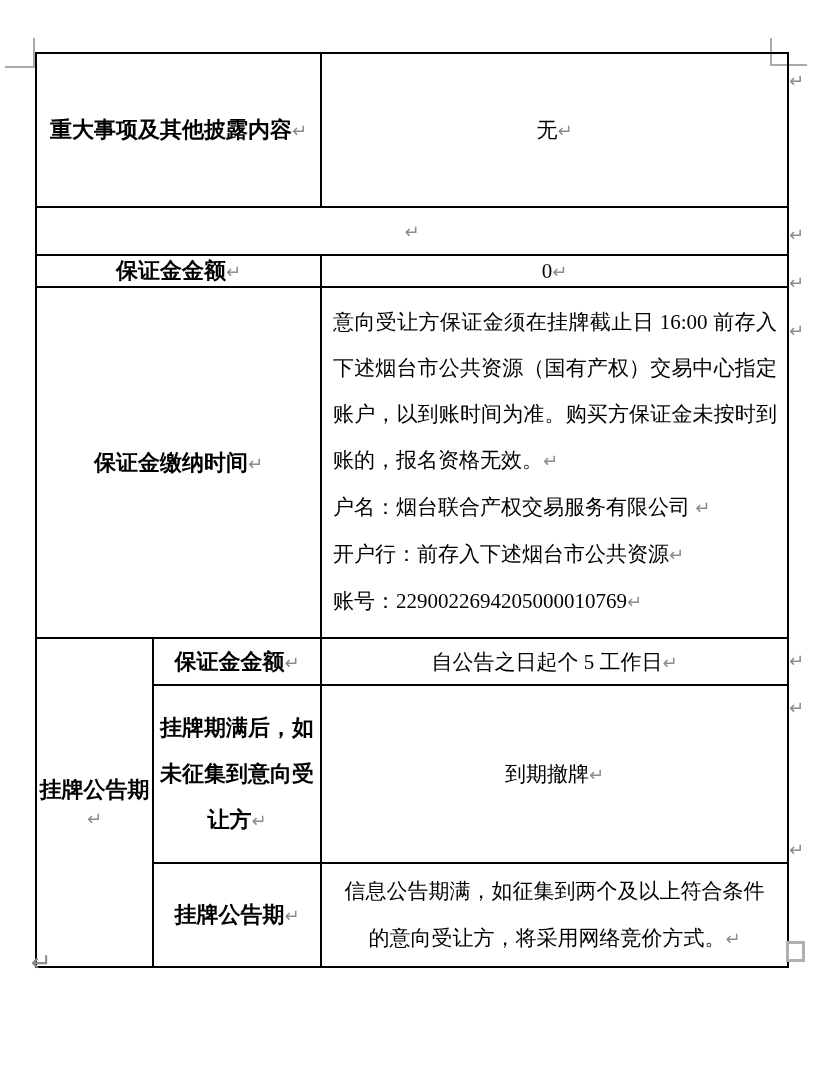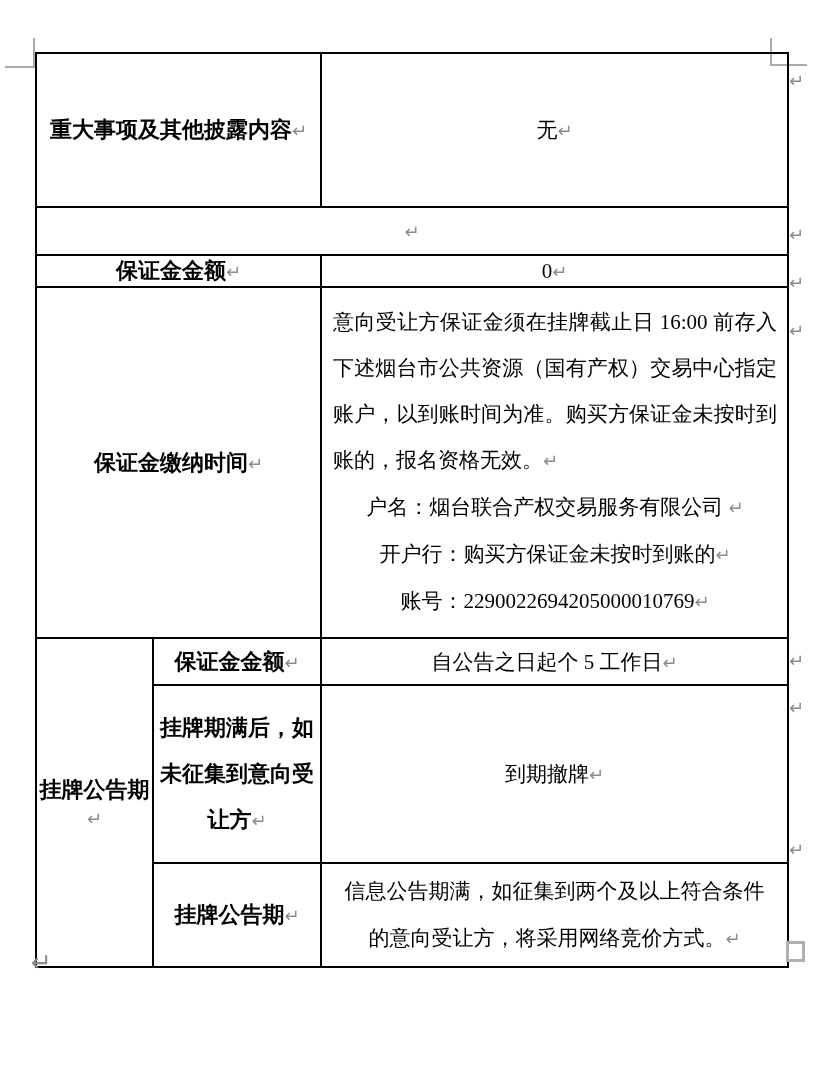--- a/index.html
+++ b/index.html
@@ -26,21 +26,21 @@
     font-size:21px;padding:0;overflow:hidden;
   }
   td.lbl{font-weight:bold;font-size:22px;}
   .mark{
     color:#8c8c8c;font-family:"DejaVu Sans",sans-serif;font-weight:normal;
     font-size:18px;
   }
   .cell-deposit-content{
     text-align:left;vertical-align:top;padding:11px 10px 12px 11px;line-height:46px;
   }
-  .cell-deposit-content p{margin:0;line-height:46px;text-align:center;}
+  .cell-deposit-content p{margin:0;line-height:46px;}
   .cell-deposit-content p.just{text-align:justify;text-align-last:left;}
   .sub-lbl{line-height:46px;}
   .trade-value{line-height:47px;padding:0 16px;}
 
   
   .row-mark{position:absolute;left:789px;font-size:18px;line-height:18px;}
 
   
   .para-mark-bottom{position:absolute;left:31px;top:950px;font-size:25px;line-height:25px;}
 
@@ -92,21 +92,21 @@
       </td>
     </tr>
 
     <tr style="height:330px">
       <td colspan="2" class="lbl">
         <span>保证金缴纳时间</span><span class="mark">↵</span>
       </td>
       <td class="cell-deposit-content">
         <p class="just"><span>意向受让方保证金须在挂牌截止日 16:00 前存入下述烟台市公共资源（国有产权）交易中心指定账户，以到账时间为准。购买方保证金未按时到账的，报名资格无效。</span><span class="mark">↵</span></p>
         <p><span>户名：烟台联合产权交易服务有限公司 </span><span class="mark">↵</span></p>
-        <p><span>开户行：购买方保证金未按时到账的</span><span class="mark">↵</span></p>
+        <p><span>开户行：前存入下述烟台市公共资源</span><span class="mark">↵</span></p>
         <p><span>账号：2290022694205000010769</span><span class="mark">↵</span></p>
       </td>
     </tr>
 
     <tr style="height:47px">
       <td rowspan="3" class="lbl">
         <span>挂牌公告期</span><span class="mark">↵</span>
       </td>
       <td class="lbl">
         <span>保证金金额</span><span class="mark">↵</span>

